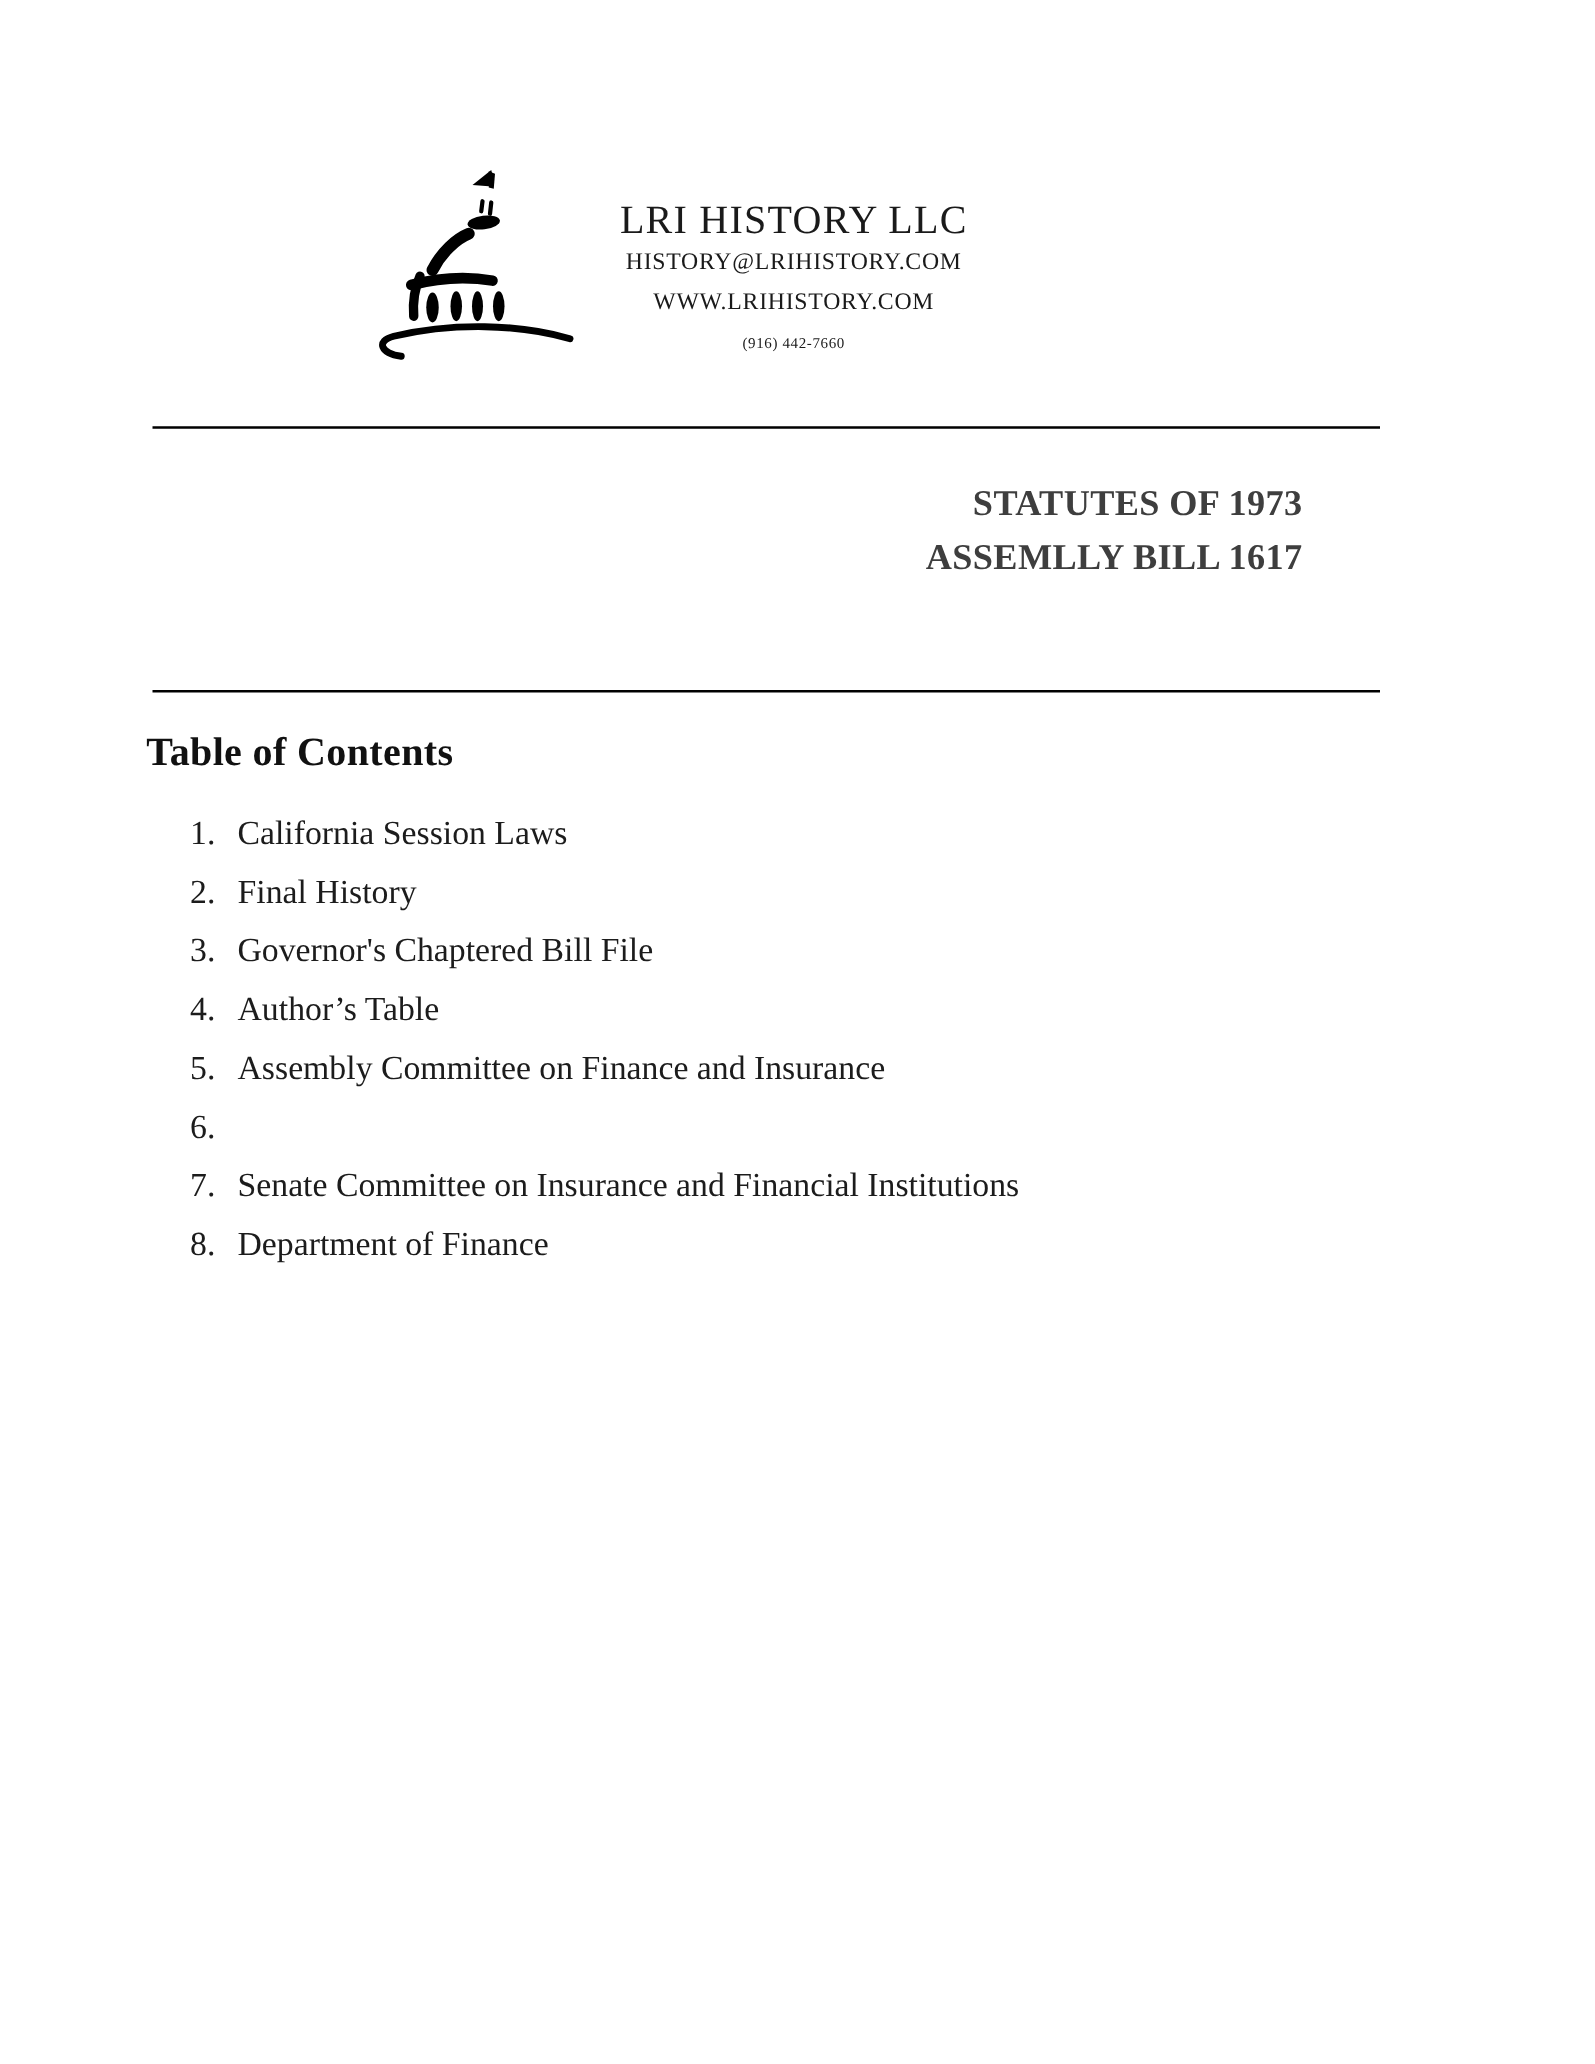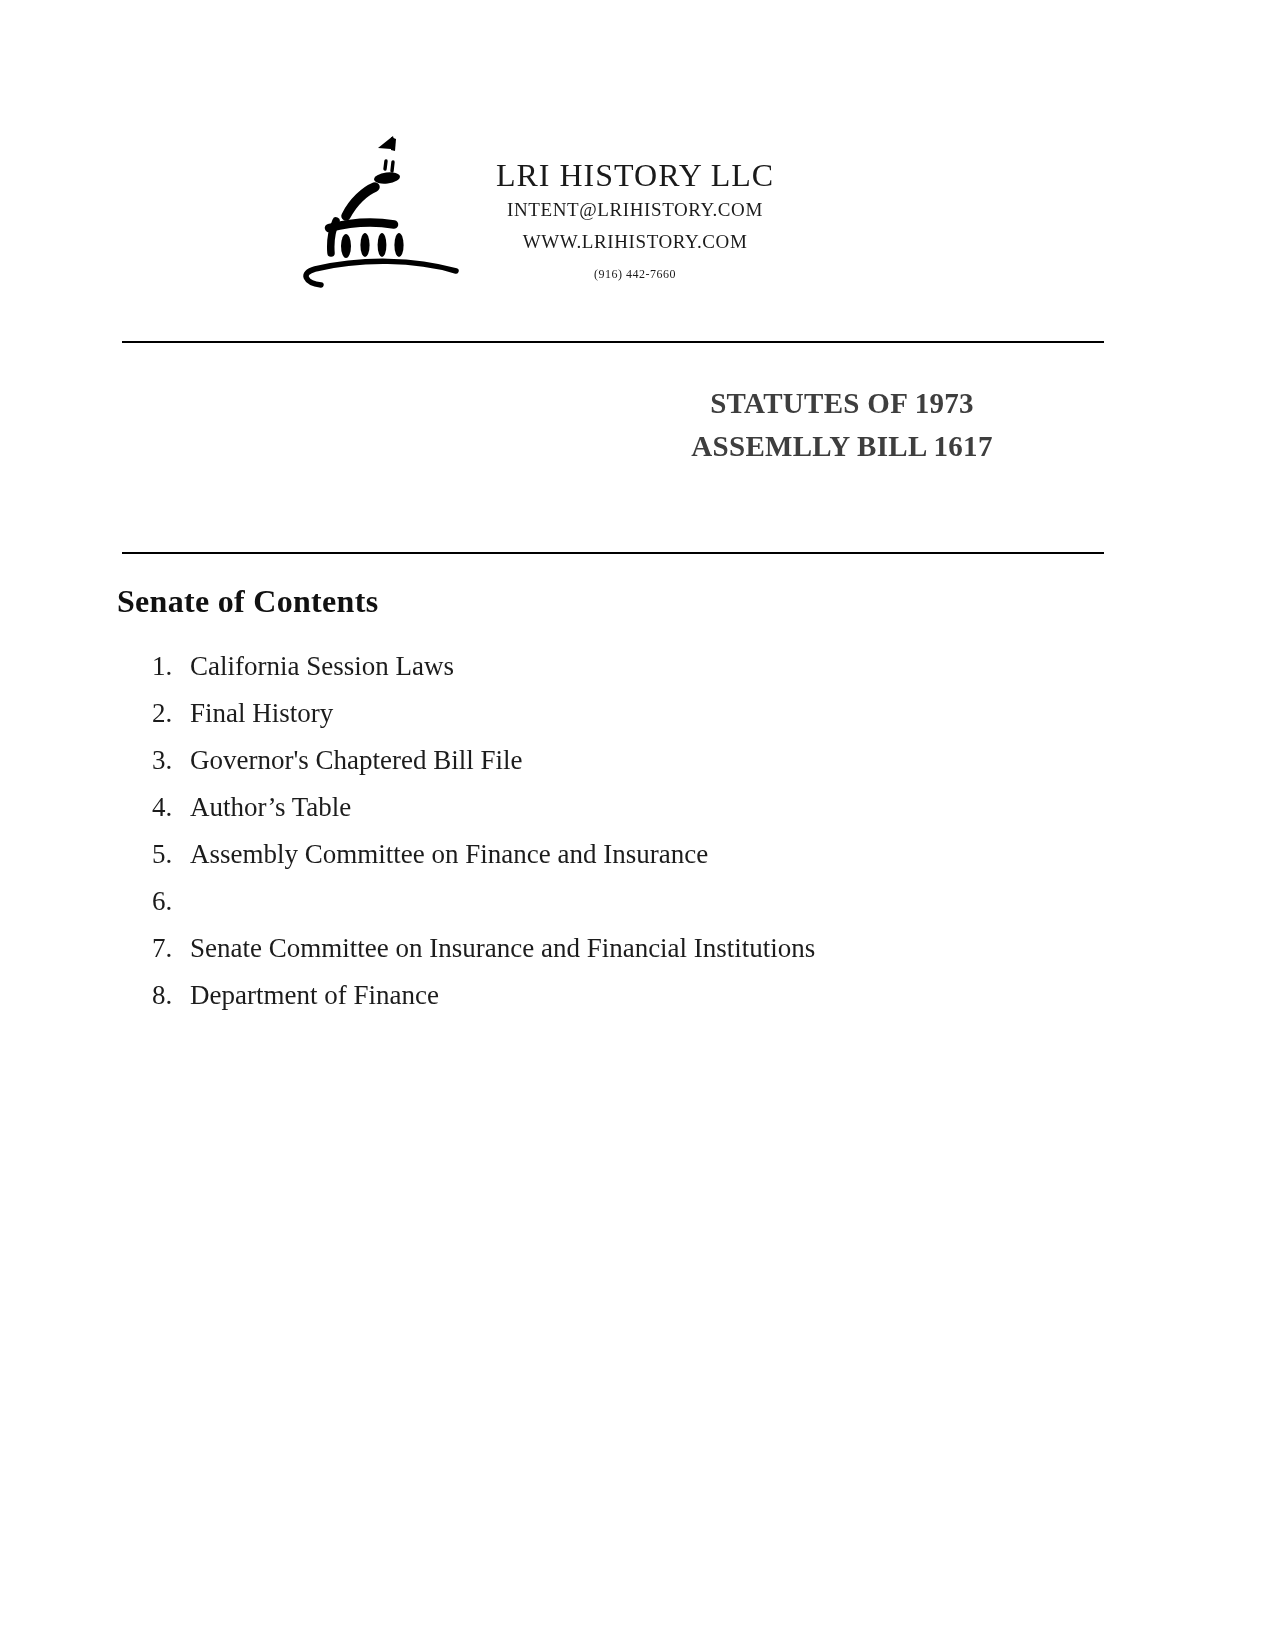--- a/index.html
+++ b/index.html
@@ -71,21 +71,20 @@
     width: 400px;
     text-align: right;
     font-weight: bold;
     font-size: 29px;
     line-height: 43px;
     color: #3e3e3e;
     letter-spacing: 0.3px;
   }
   .title-line {
     white-space: pre;
-    text-align: center;
   }
 
   
   .toc-heading {
     position: absolute;
     left: 117px;
     top: 583px;
     font-size: 32px;
     font-weight: bold;
     color: #111111;
@@ -142,34 +141,34 @@
 
       <ellipse cx="56" cy="123" rx="5" ry="12"></ellipse>
       <ellipse cx="75" cy="122" rx="4.6" ry="12"></ellipse>
       <ellipse cx="92" cy="122" rx="4.4" ry="12"></ellipse>
       <ellipse cx="109" cy="122" rx="4.6" ry="12"></ellipse>
     </g>
   </svg>
 
   <div class="company-block">
     <div class="company-name">LRI HISTORY LLC</div>
-    <div class="company-line">INTENT@LRIHISTORY.COM</div>
+    <div class="company-line">HISTORY@LRIHISTORY.COM</div>
     <div class="company-line">WWW.LRIHISTORY.COM</div>
     <div class="company-phone">(916) 442-7660</div>
   </div>
 
   <div class="divider divider-top"></div>
   <div class="divider divider-bottom"></div>
 
   <div class="title-block">
     <div class="title-line">STATUTES OF 1973</div>
     <div class="title-line">ASSEMLLY BILL 1617</div>
   </div>
 
-  <div class="toc-heading">Senate of Contents</div>
+  <div class="toc-heading">Table of Contents</div>
 
   <div class="toc-list">
     <div class="toc-item">
       <span class="toc-num">1.</span>
       <span class="toc-label">California Session Laws</span>
     </div>
     <div class="toc-item">
       <span class="toc-num">2.</span>
       <span class="toc-label">Final History</span>
     </div>

